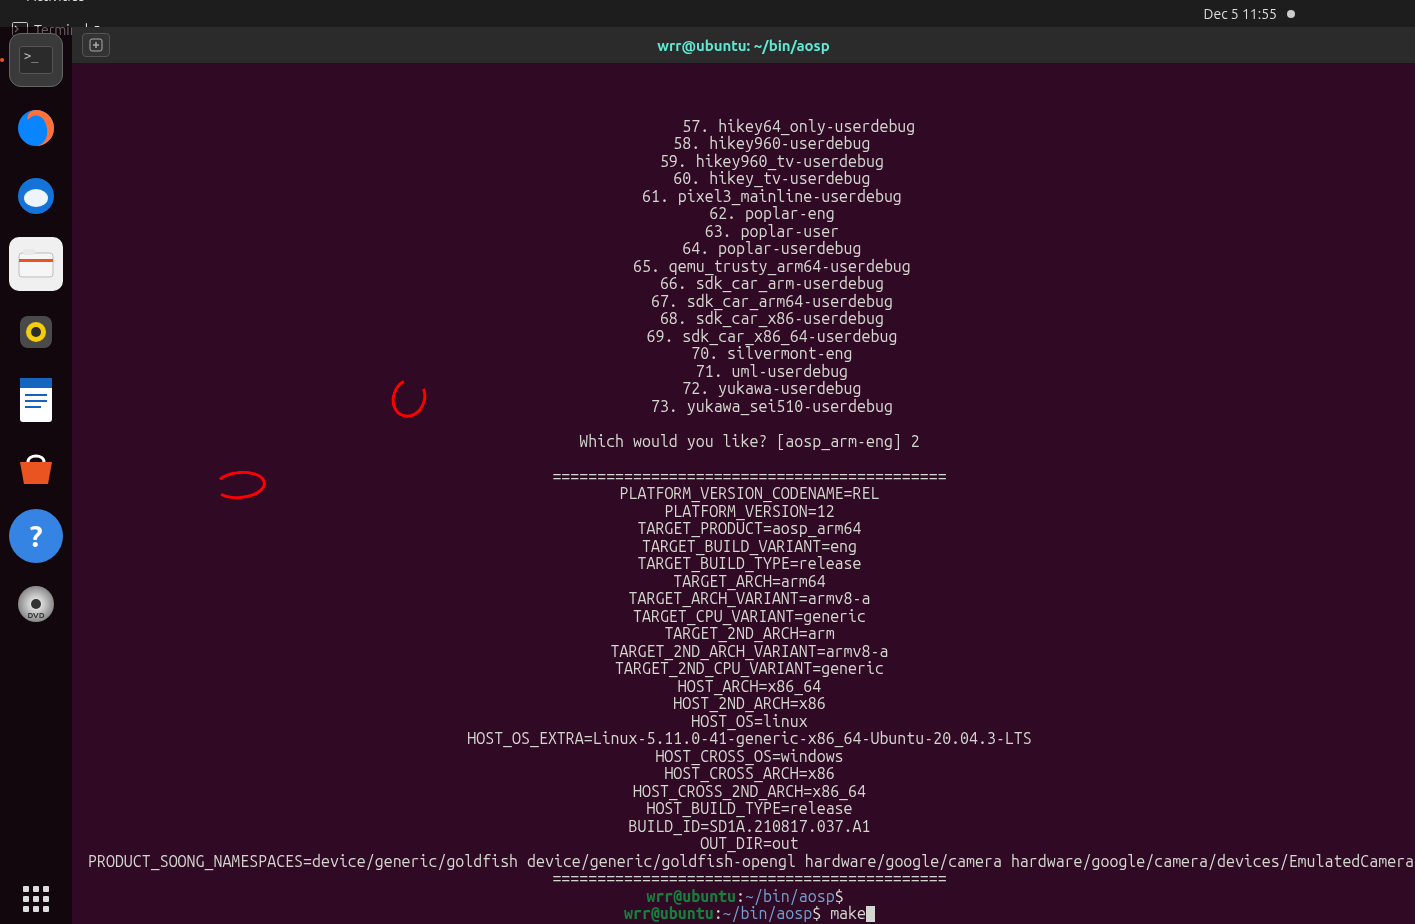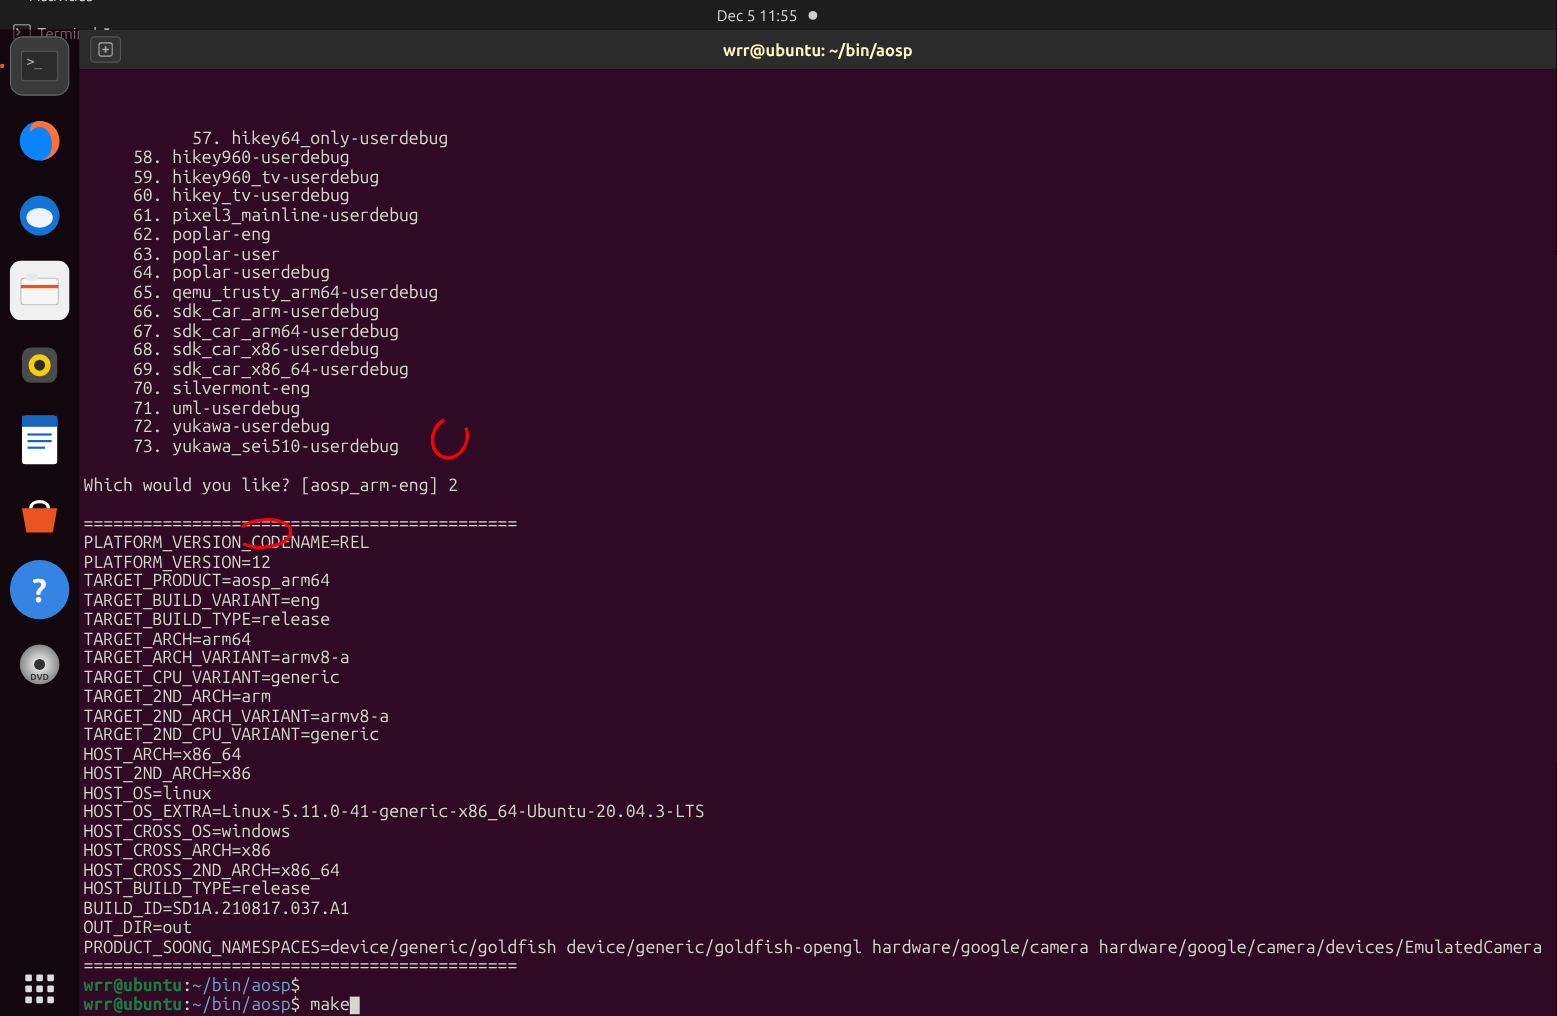--- a/index.html
+++ b/index.html
@@ -3,21 +3,21 @@
 <meta charset="utf-8">
 <style>
   * { margin: 0; padding: 0; box-sizing: border-box; }
   html, body { width: 1415px; height: 924px; overflow: hidden; font-family: Ubuntu, "DejaVu Sans", sans-serif; background: #000; }
   .desktop { width: 100%; height: 100%; display: flex; flex-direction: column; }
 
   
   .toppanel { height: 27px; background: #1d1d1d; color: #ddd; display: flex; align-items: center; font-size: 14px; }
   .toppanel .left { display: flex; align-items: center; gap: 18px; padding-left: 12px; flex-direction: column; }
   .toppanel .app { display: flex; align-items: flex-start; gap: 6px; }
-  .toppanel .center { flex: 1; display: flex; justify-content: center; align-items: center; gap: 10px; }
+  .toppanel .center { flex: 1; display: flex; justify-content: flex-end; align-items: center; gap: 10px; }
   .toppanel .dot { width: 8px; height: 8px; border-radius: 50%; background: #ccc; display: inline-block; }
   .toppanel .right { width: 120px; }
   .caret { font-size: 10px; }
 
   .body-row { flex: 1; display: flex; min-height: 0; }
 
   
   .dock { width: 72px; background: rgba(30,12,20,0.6); display: flex; flex-direction: column; align-items: center; padding-top: 6px; gap: 14px; position: relative; }
   .dock .dock-icon { width: 54px; height: 54px; border-radius: 12px; display: flex; align-items: center; justify-content: center; }
   .dock .term-active { background: #3a3a3a; border: 1px solid #666; position: relative; }
@@ -25,23 +25,23 @@
   .dock .term-inner { width: 34px; height: 28px; background: #2b2b2b; border: 1px solid #555; border-radius: 3px; color: #bbb; font: 12px monospace; padding: 2px 4px; }
   .dock .files { background: #f0f0f0; color:#e95420; font-size:30px; border-radius:10px;}
   .dock .help { background: #3584e4; color: #fff; border-radius: 50%; font-size: 30px; font-weight: bold; }
   .dock .grid { position: absolute; bottom: 12px; display: grid; grid-template-columns: repeat(3, 6px); grid-template-rows: repeat(3, 6px); gap: 4px; }
   .dock .grid span { background: #ddd; border-radius: 1px; }
 
   
   .wincol { flex: 1; display: flex; flex-direction: column; min-width: 0; }
   .tabbar { height: 36px; background: #2b2b2b; display: flex; align-items: center; padding-left: 10px; }
   .tabbar .newtab { width: 28px; height: 24px; border: 1px solid #555; border-radius: 4px; background: #333; color:#ccc; display:flex; align-items:center; justify-content:center; font-size:14px; }
-  .tabbar .title { flex:1; text-align:center; color:#fef9c3; font-size:15px; font-weight:bold; }
-
-  .terminal { flex: 1; background: #300a24; color: #d3d7cf; font-family: "Ubuntu Mono","DejaVu Sans Mono", monospace; font-size: 16px; line-height: 17.5px; padding: 2px 4px 2px 4px; white-space: pre; overflow: hidden; position: relative; }
+  .tabbar .title { flex:1; text-align:center; color:#5eead4; font-size:15px; font-weight:bold; }
+
+  .terminal { flex: 1; background: #300a24; color: #d3d7cf; font-family: "Ubuntu Mono","DejaVu Sans Mono", monospace; font-size: 16px; line-height: 17.5px; padding: 2px 4px 2px 16px; white-space: pre; overflow: hidden; position: relative; text-align: center; }
   .prompt-user { color: #15803d; font-weight: bold; }
   .prompt-path { color: #729fcf; font-weight: normal; }
   .prompt-dollar { color: #d3d7cf; }
   .cursor { display:inline-block; width: 9px; height: 16px; background: #d3d7cf; vertical-align: text-bottom; }
 
   
   .annot { position: absolute; border: 3px solid #ff0000; border-radius: 50%; pointer-events: none; }
   .annot.a1 { left: 320px; top: 315px; width: 34px; height: 40px; border-top-color: transparent; transform: rotate(20deg);}
   .annot.a2 { left: 142px; top: 408px; width: 52px; height: 28px; border-left-color: transparent; transform: rotate(-5deg);}
 </style>

